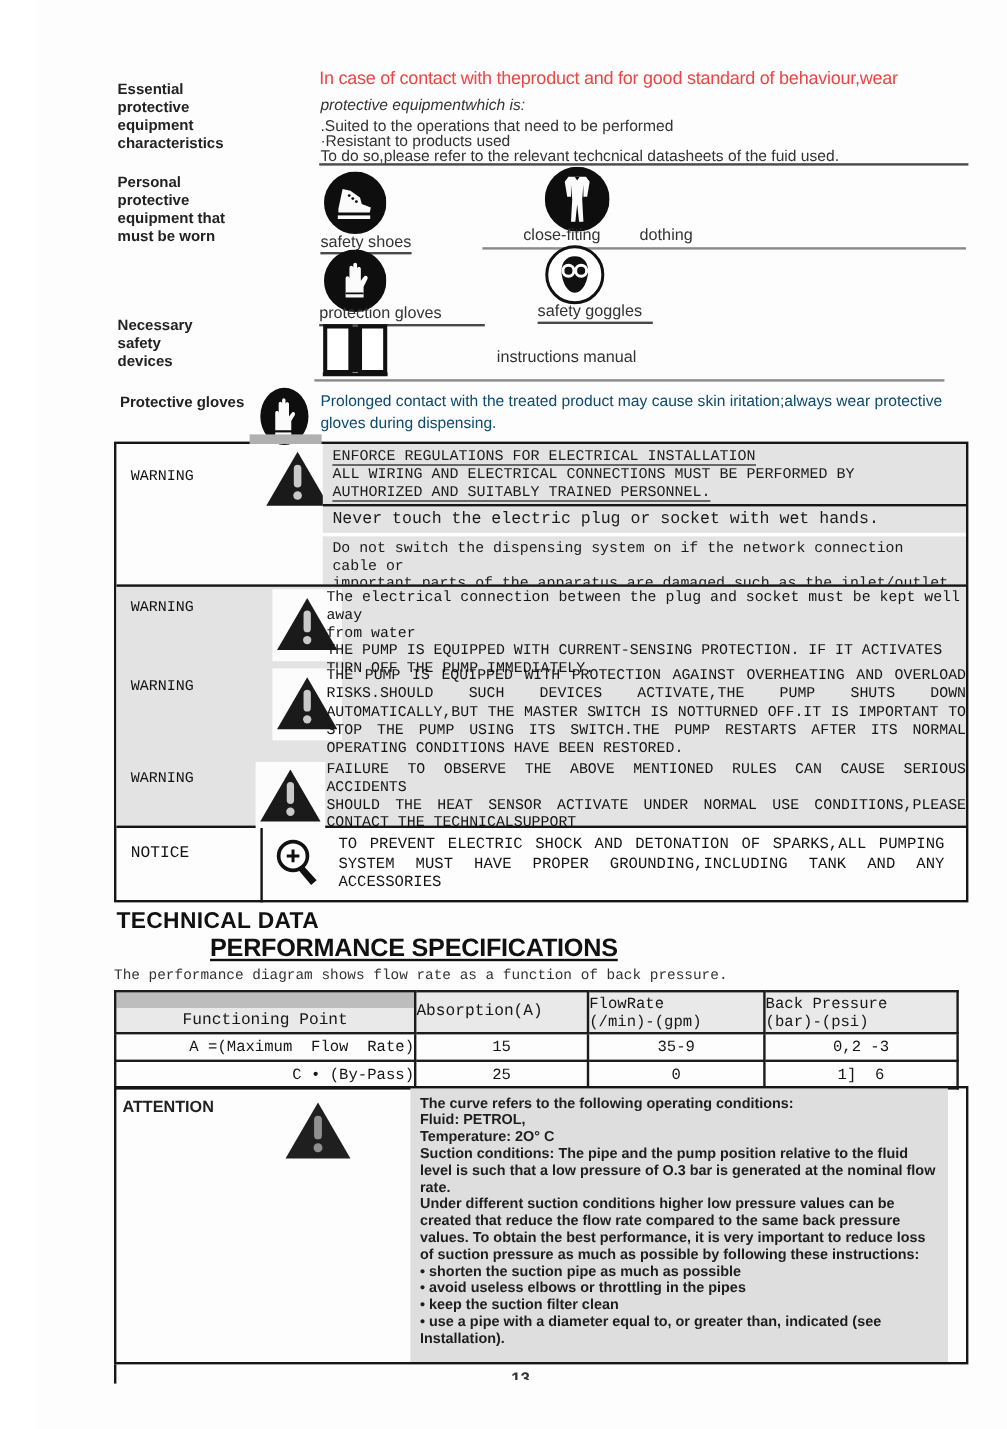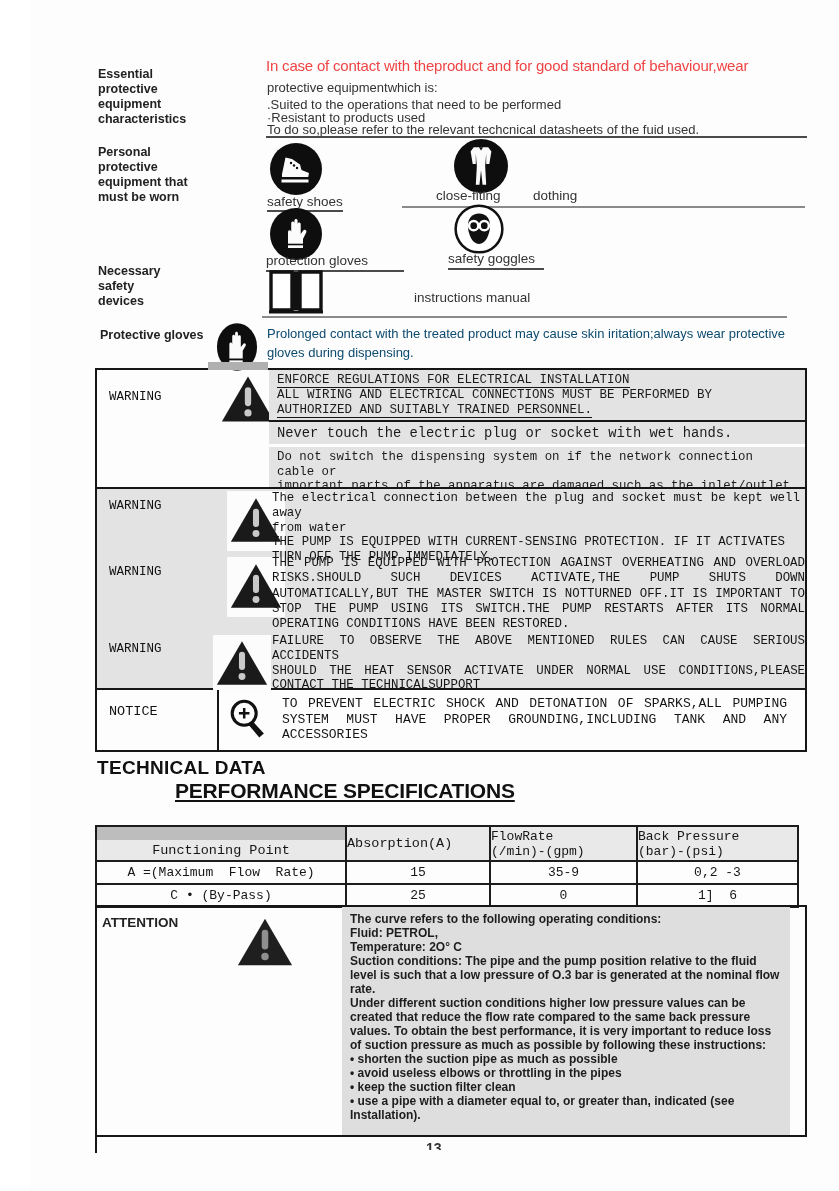--- a/index.html
+++ b/index.html
@@ -30,21 +30,21 @@
   
   table.spec{border-collapse:collapse;table-layout:fixed;width:702px;
              font-family:"Liberation Mono","DejaVu Sans Mono",monospace;font-size:13px;color:#161616;}
   table.spec th,table.spec td{border:2px solid #1c1c1c;padding:0;}
   table.spec th{background:#e9e9e9;font-weight:normal;}
   table.spec td{height:21px;white-space:pre;}
   .thband{height:13px;background:#bdbdbd;}
   .th1lbl{text-align:center;padding:3px 0 2px 0;font-size:13.5px;}
   .th2lbl{text-align:left;padding:10px 0 9px 10px;font-size:13.5px;}
   .th34lbl{text-align:left;padding:3px 0 2px 8px;font-size:13px;line-height:15px;white-space:pre-line;}
-  .tdl{text-align:center;padding-left:4px;}
+  .tdl{text-align:right;padding-left:4px;}
   .tdc{text-align:center;}
   
   .abox{left:65px;top:905px;width:712px;height:232px;border:2px solid #161616;box-sizing:border-box;}
   .atext{background:#dedede;padding:5px 8px 4px 8px;font-weight:bold;font-size:12px;line-height:14px;color:#1d1d1d;}
   .atext div{margin:0;}
   .head1{font-weight:bold;font-size:19px;letter-spacing:0.3px;color:#111;}
   .head2{font-weight:bold;font-size:21px;letter-spacing:-0.2px;color:#111;}
   .capmono{font-size:12px;color:#333;}
   svg{display:block;}
 </style>
@@ -60,21 +60,21 @@
   <div class="abs boldlbl" style="left:68px;top:145px;">Personal
 protective
 equipment that
 must be worn</div>
   <div class="abs boldlbl" style="left:68px;top:264px;">Necessary
 safety
 devices</div>
   <div class="abs boldlbl" style="left:70px;top:328px;">Protective gloves</div>
 
   <div class="abs intro1" style="left:236px;top:57px;">In case of contact with theproduct and for good standard of behaviour,wear</div>
-  <div class="abs introl" style="left:237px;top:80px;">protective equipmentwhich is:</div>
+  <div class="abs introl" style="left:237px;top:80px;font-style:italic;">protective equipmentwhich is:</div>
   <div class="abs introl" style="left:237px;top:97px;">.Suited to the operations that need to be performed</div>
   <div class="abs introl" style="left:237px;top:110px;">·Resistant to products used</div>
   <div class="abs introl" style="left:237px;top:122px;">To do so,please refer to the relevant techcnical datasheets of the fuid used.</div>
   <div class="abs rule" style="left:236px;top:136px;width:541px;"></div>
 
   <div class="abs" style="left:240px;top:143px;">
     <svg width="52" height="52" viewBox="0 0 52 52">
         <circle cx="26" cy="26" r="26" fill="#0e0e0e"></circle>
         <path d="M12 31 L15.5 14.5 L22 16 L30 21.5 L31.5 27 L39 30 L38.2 34 L12 34 Z" fill="#fbfbfb"></path>
         <rect x="11.5" y="36.5" width="27" height="3" fill="#fbfbfb"></rect>
@@ -206,20 +206,21 @@
           <path d="M29 26.5 l11.5 12.5 -4.8 4.2 -11-13 z" fill="#111"></path>
         </svg>
     </div>
     <div class="abs wtext mono just" style="left:185px;top:326px;width:505px;font-size:13px;line-height:15.6px;">TO PREVENT ELECTRIC SHOCK AND DETONATION OF SPARKS,ALL PUMPING SYSTEM MUST HAVE PROPER GROUNDING,INCLUDING TANK AND ANY ACCESSORIES</div>
   </div>
 
   <div class="abs" style="left:178px;top:362px;width:60px;height:8px;background:#b0b0b0;"></div>
 
   <div class="abs head1" style="left:67px;top:757px;">TECHNICAL DATA</div>
   <div class="abs head2" style="left:145px;top:779px;text-decoration:underline;">PERFORMANCE SPECIFICATIONS</div>
+  <div class="abs capmono mono" style="left:65px;top:806px;">The performance diagram shows flow rate as a function of back pressure.</div>
 
   <div class="abs" style="left:65px;top:825px;">
     <table class="spec">
       <colgroup>
           <col style="width:250px">
           <col style="width:144px">
           <col style="width:147px">
           <col style="width:161px">
         </colgroup>
       <thead>

